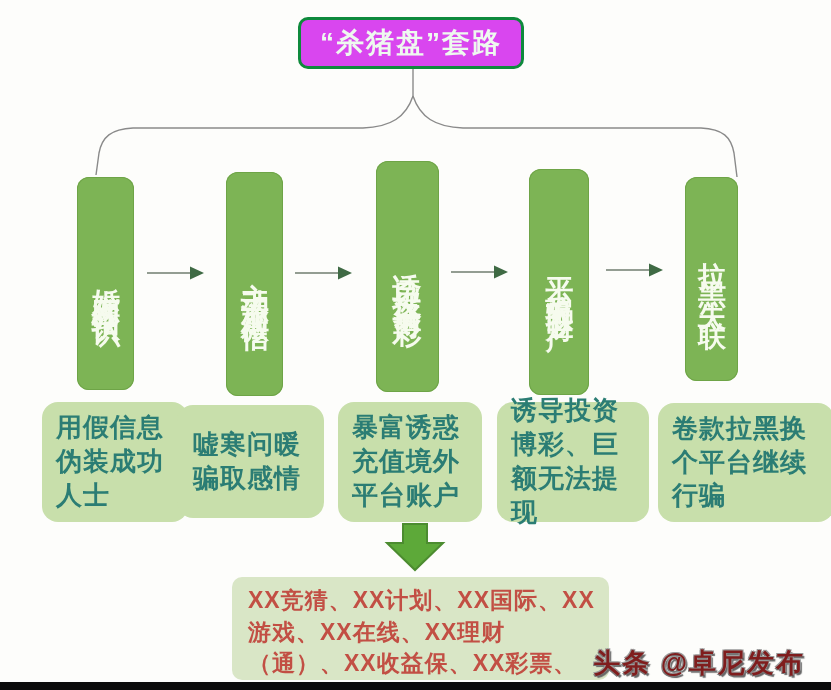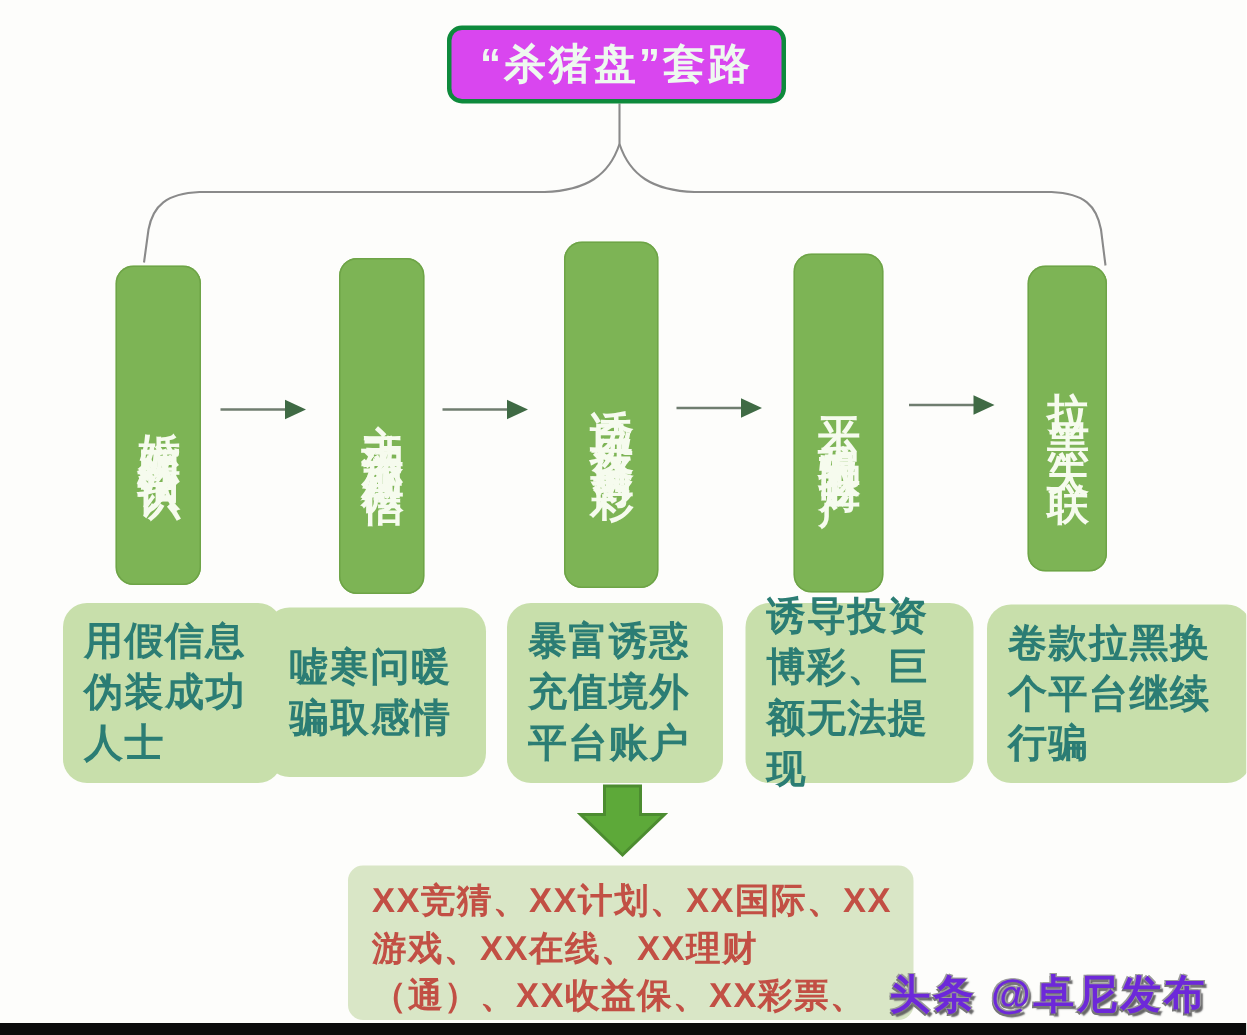--- a/index.html
+++ b/index.html
@@ -57,21 +57,21 @@
     left:232px;top:577px;width:377px;height:103px;
     background:#d9e6c6;border-radius:10px;
     color:#c24f44;font-weight:bold;font-size:23px;line-height:1.38;
     box-sizing:border-box;padding:8px 10px 0 16px;
     letter-spacing:1px;
   }
 
   
   .watermark{
     position:absolute;z-index:2;right:26px;top:645px;
-    color:#6d28d9;font-size:27px;font-weight:bold;letter-spacing:2px;
+    color:#7f1d1d;font-size:27px;font-weight:bold;letter-spacing:2px;
     text-shadow:-1px -1px 0 #9a9a9a,1px -1px 0 #9a9a9a,-1px 1px 0 #777777,2px 2px 1px #666666;
   }
 
   
   .bottom-bar{
     position:absolute;z-index:2;left:0;top:682px;width:831px;height:8px;
     background:#0b0b0b;
   }
 </style>
 </head>

